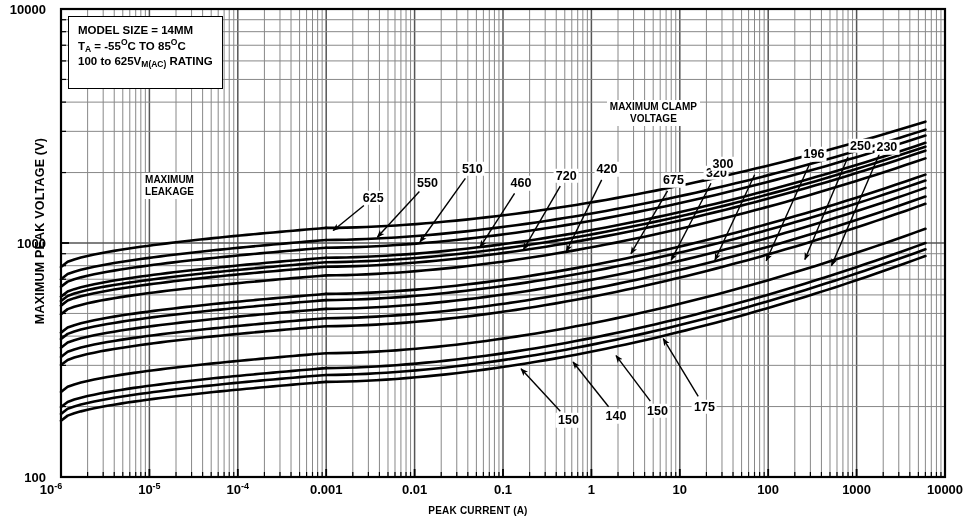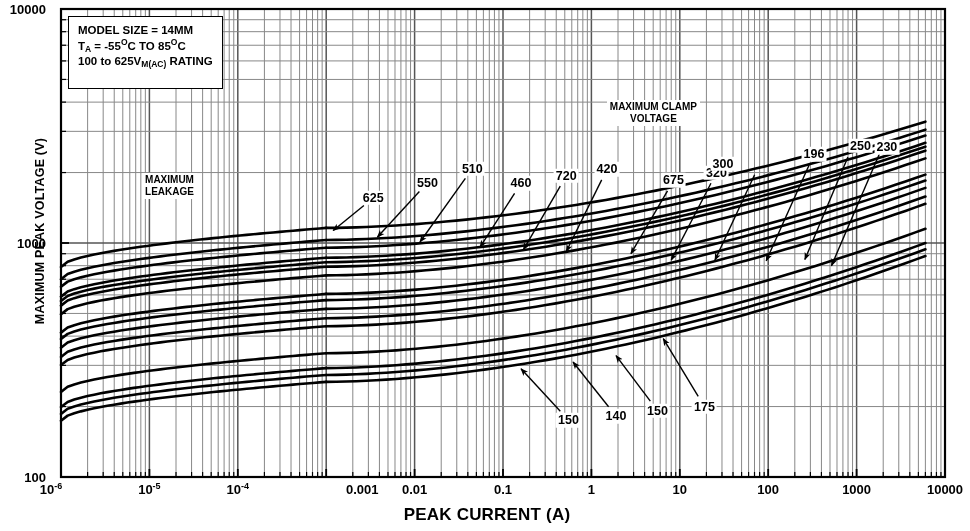--- a/index.html
+++ b/index.html
@@ -8,22 +8,22 @@
        color:#000;-webkit-font-smoothing:antialiased;}
   #root{position:relative;width:970px;height:531px;}
 
   
   .ylabel{
     position:absolute;left:-160px;top:224px;width:400px;
     transform:rotate(-90deg);transform-origin:center center;
     text-align:center;font-size:12.5px;font-weight:bold;letter-spacing:.2px;
   }
   .xlabel{
-    position:absolute;left:9px;top:505px;width:956px;text-align:center;
-    font-size:17px;font-weight:bold;letter-spacing:.2px;
+    position:absolute;left:0;top:505px;width:956px;text-align:center;
+    font-size:10px;font-weight:bold;letter-spacing:.2px;
   }
 
   
   .ytick{position:absolute;right:0;font-size:13px;font-weight:bold;
          text-align:right;white-space:nowrap;line-height:1;}
   .ytickwrap{position:absolute;left:0;width:56px;height:0;}
   .xtick{position:absolute;top:483px;font-size:13px;font-weight:bold;
          text-align:center;white-space:nowrap;line-height:1;
          transform:translateX(-50%);}
   .xtick sup{font-size:9px;vertical-align:super;line-height:0;}
@@ -350,21 +350,21 @@
         <div class="ytick" style="top: -6px; right: 10px;">1000</div>
       </div>
       <div class="ytickwrap" style="top: 9px;">
         <div class="ytick" style="top: -6px; right: 10px;">10000</div>
       </div>
     </div>
   <div id="xticks">
       <div class="xtick" style="left: 51px;">10<sup>-6</sup></div>
       <div class="xtick" style="left: 149.4px;">10<sup>-5</sup></div>
       <div class="xtick" style="left: 237.8px;">10<sup>-4</sup></div>
-      <div class="xtick" style="left: 326.2px; margin-left: 36px;">0.001</div>
+      <div class="xtick" style="left: 326.2px;">0.001</div>
       <div class="xtick" style="left: 414.6px;">0.01</div>
       <div class="xtick" style="left: 503px;">0.1</div>
       <div class="xtick" style="left: 591.4px;">1</div>
       <div class="xtick" style="left: 679.8px;">10</div>
       <div class="xtick" style="left: 768.2px;">100</div>
       <div class="xtick" style="left: 856.6px;">1000</div>
       <div class="xtick" style="left: 945px;">10000</div>
     </div>
 
   <div class="notebox">

